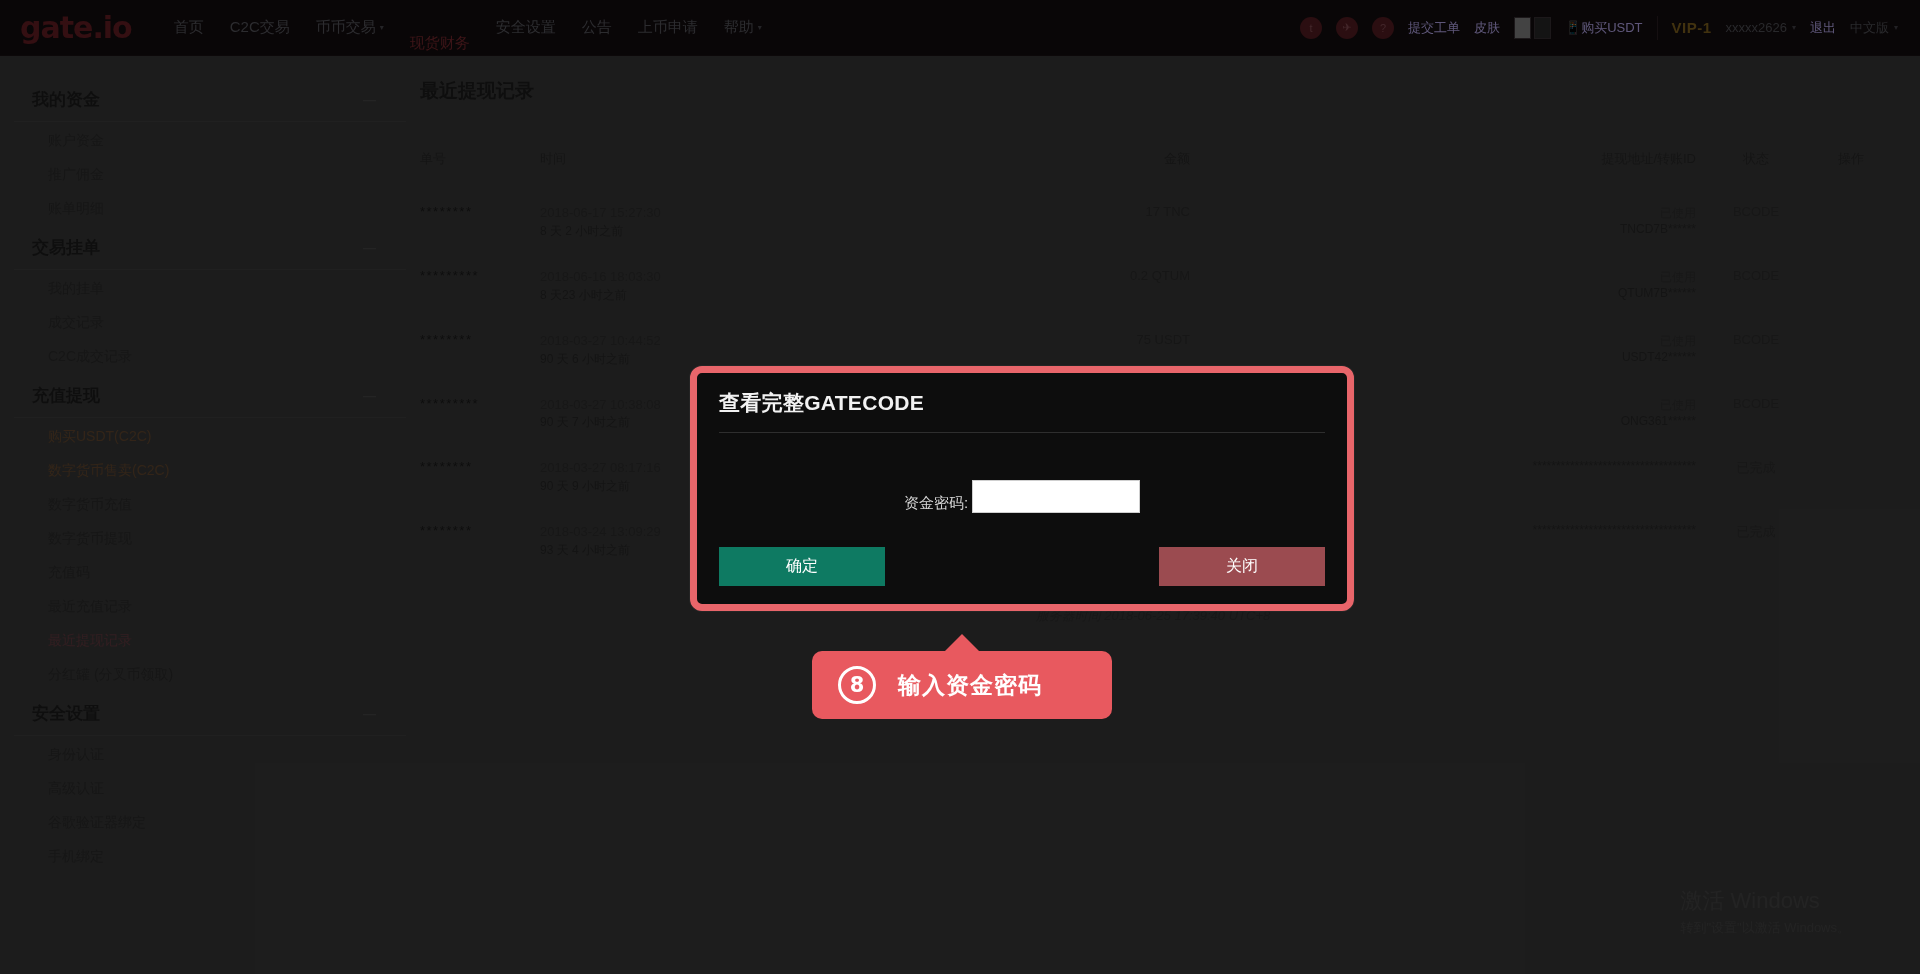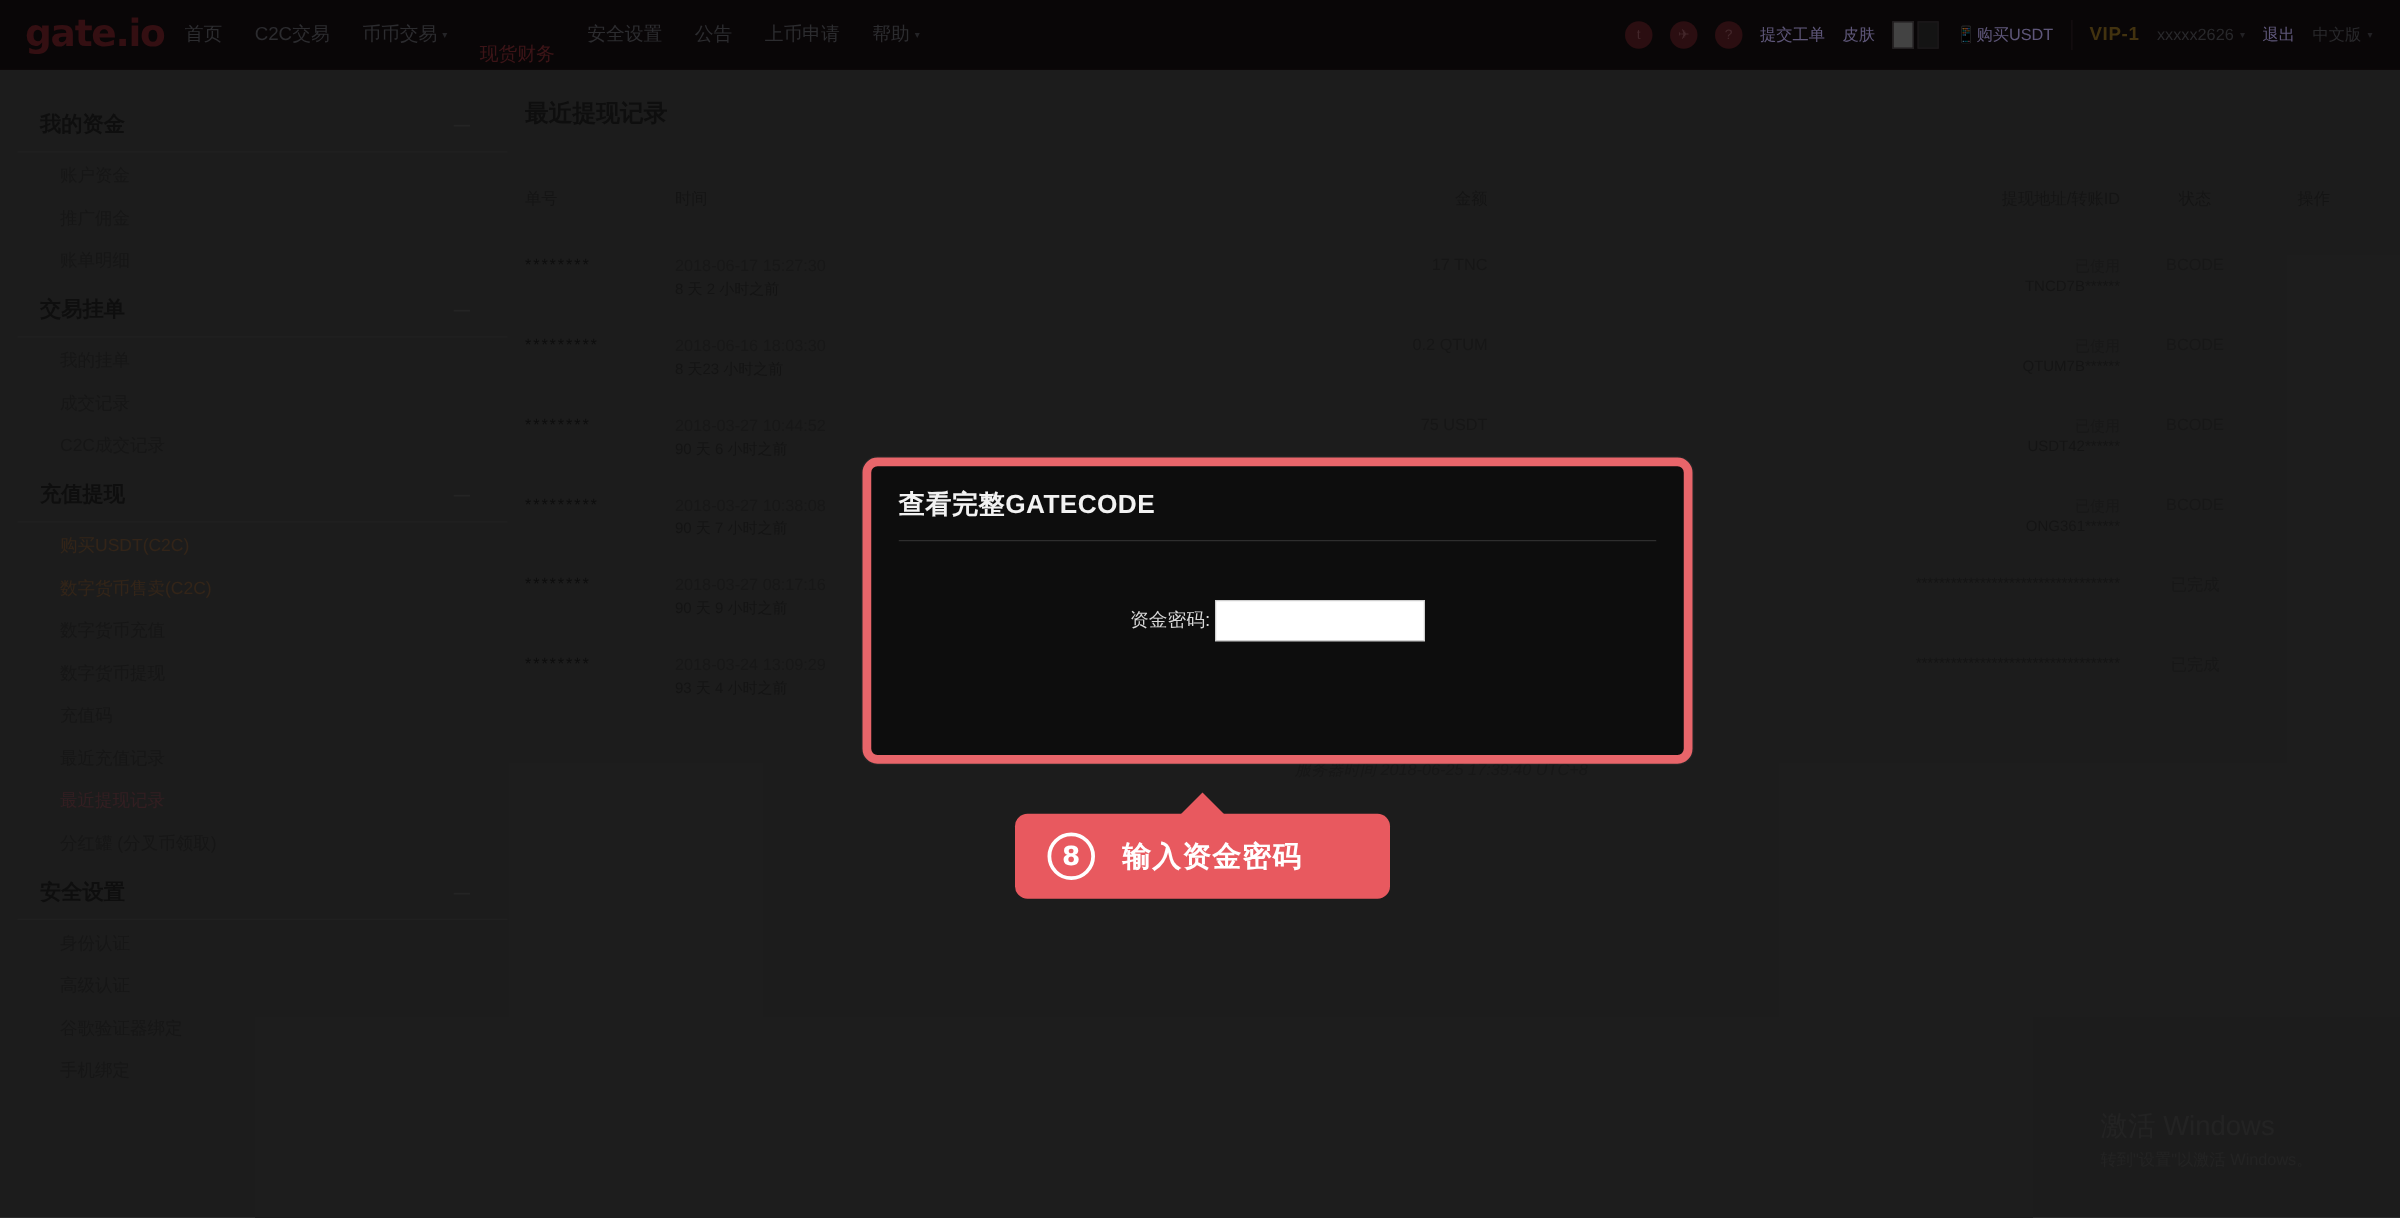--- a/index.html
+++ b/index.html
@@ -38,21 +38,21 @@
     height: 56px;
     background: #140d0f;
     display: flex; align-items: center;
     padding: 0 22px 0 20px;
     border-bottom: 1px solid #1b1113;
   }
   .logo {
     font-size: 30px; font-weight: bold;
     color: #6d2027;
     letter-spacing: -1px;
-    margin-right: 16px;
+    margin-right: 42px;
     font-family: "DejaVu Sans", sans-serif;
   }
   .nav-links { display: flex; align-items: center; gap: 26px; }
   .nav-link {
     color: #5c5c63; font-size: 15px; white-space: nowrap;
     display: flex; align-items: center; gap: 4px;
   }
   .nav-link.active { color: #7e2b31; margin-top: 32px; }
   .caret { font-size: 8px; opacity: .8; }
 
@@ -162,21 +162,21 @@
     overflow: hidden;
     z-index: 40;
   }
   .modal-inner { padding: 16px 22px 0 22px; position: relative; height: 100%; }
   .modal-title {
     color: #f2f2f2; font-size: 21px; font-weight: bold;
     letter-spacing: .3px;
   }
   .modal-hr { height: 1px; background: #2e2e2e; margin: 15px 0 0 0; }
   .modal-row {
-    display: flex; align-items: center; justify-content: center;
+    display: flex; align-items: flex-end; justify-content: center;
     margin-top: 47px;
   }
   .modal-label { color: #d7d7d7; font-size: 15px; margin-right: 4px; }
   .modal-input {
     width: 168px; height: 33px;
     background: #ffffff; border: 1px solid #cfcfcf;
     outline: none; padding: 0 6px;
     font-size: 14px; color: #111;
     font-family: "Liberation Sans", sans-serif;
   }
@@ -442,19 +442,23 @@
 <div id="dim"></div>
 
 <div class="modal-wrap">
   <div class="modal-inner">
     <div class="modal-title">查看完整GATECODE</div>
     <div class="modal-hr"></div>
     <div class="modal-row">
       <span class="modal-label">资金密码:</span>
       <input class="modal-input" type="password" value="" style="">
     </div>
+    <div class="modal-btns">
+      <button class="btn btn-ok">确定</button>
+      <button class="btn btn-close">关闭</button>
+    </div>
   </div>
 </div>
 
 <div class="callout">
   <span class="callout-num">8</span>
   <span class="callout-text">输入资金密码</span>
 </div>
 
 </body></html>

